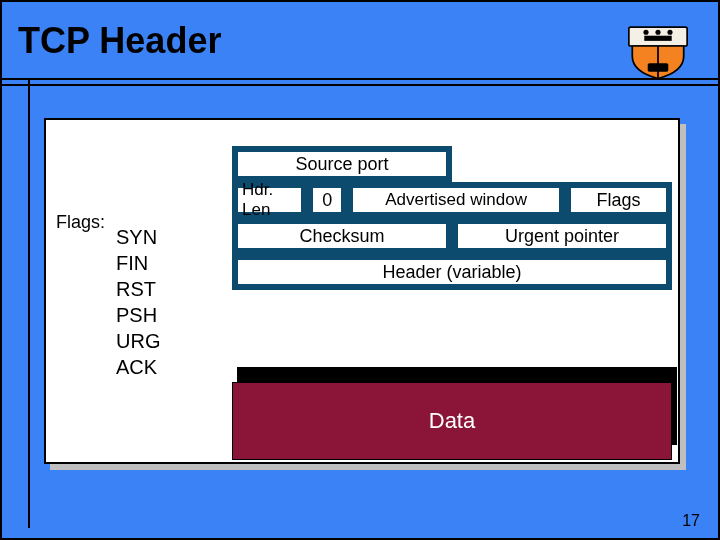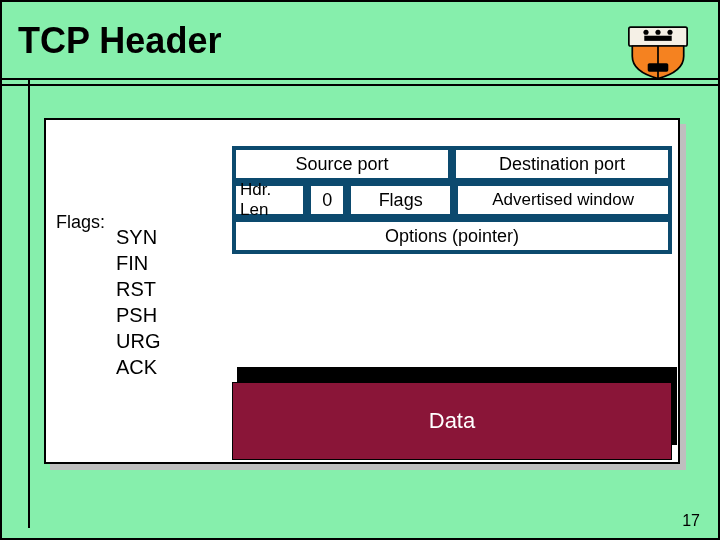--- a/index.html
+++ b/index.html
@@ -11,21 +11,21 @@
     font-family: Arial, Helvetica, sans-serif;
     color: #000;
     overflow: hidden;
   }
   .slide {
     position: relative;
     width: 720px;
     height: 540px;
     border: 2px solid #000;
     box-sizing: border-box;
-    background: #86efac;
+    background: #3b82f6;
   }
   
   .title {
     position: absolute;
     left: 16px;
     top: 18px;
     font-size: 36px;
     font-weight: bold;
   }
   
@@ -102,21 +102,21 @@
     top: 26px;
     width: 440px;
   }
   .row {
     display: flex;
     width: 440px;
     height: 36px;
     box-sizing: border-box;
   }
   .cell {
-    border: 4px solid #0c4a6e;
+    border: 6px solid #0c4a6e;
     box-sizing: border-box;
     display: flex;
     align-items: center;
     justify-content: center;
     font-size: 18px;
     background: #fff;
     padding: 0 4px;
   }
   .half { width: 220px; }
   .full { width: 440px; }
@@ -196,30 +196,33 @@
       <div>FIN</div>
       <div>RST</div>
       <div>PSH</div>
       <div>URG</div>
       <div>ACK</div>
     </div>
 
     <div class="hdr">
       <div class="row">
         <div class="cell half">Source port</div>
-        <div class="cell half">Destination port</div>
       </div>
       <div class="row">
         <div class="cell c-hdrlen">Hdr. Len</div>
         <div class="cell c-zero">0</div>
+        <div class="cell c-advw">Advertised window</div>
         <div class="cell c-flags">Flags</div>
-        <div class="cell c-advw">Advertised window</div>
-      </div>
-      <div class="row">
-        <div class="cell options-full">Options (pointer)</div>
+      </div>
+      <div class="row">
+        <div class="cell half">Checksum</div>
+        <div class="cell half">Urgent pointer</div>
+      </div>
+      <div class="row">
+        <div class="cell options-full">Header (variable)</div>
       </div>
     </div>
 
     <div class="data-shadow"></div>
     <div class="data-block">Data</div>
 
   </div>
 
   <div class="page-num">17</div>
 

